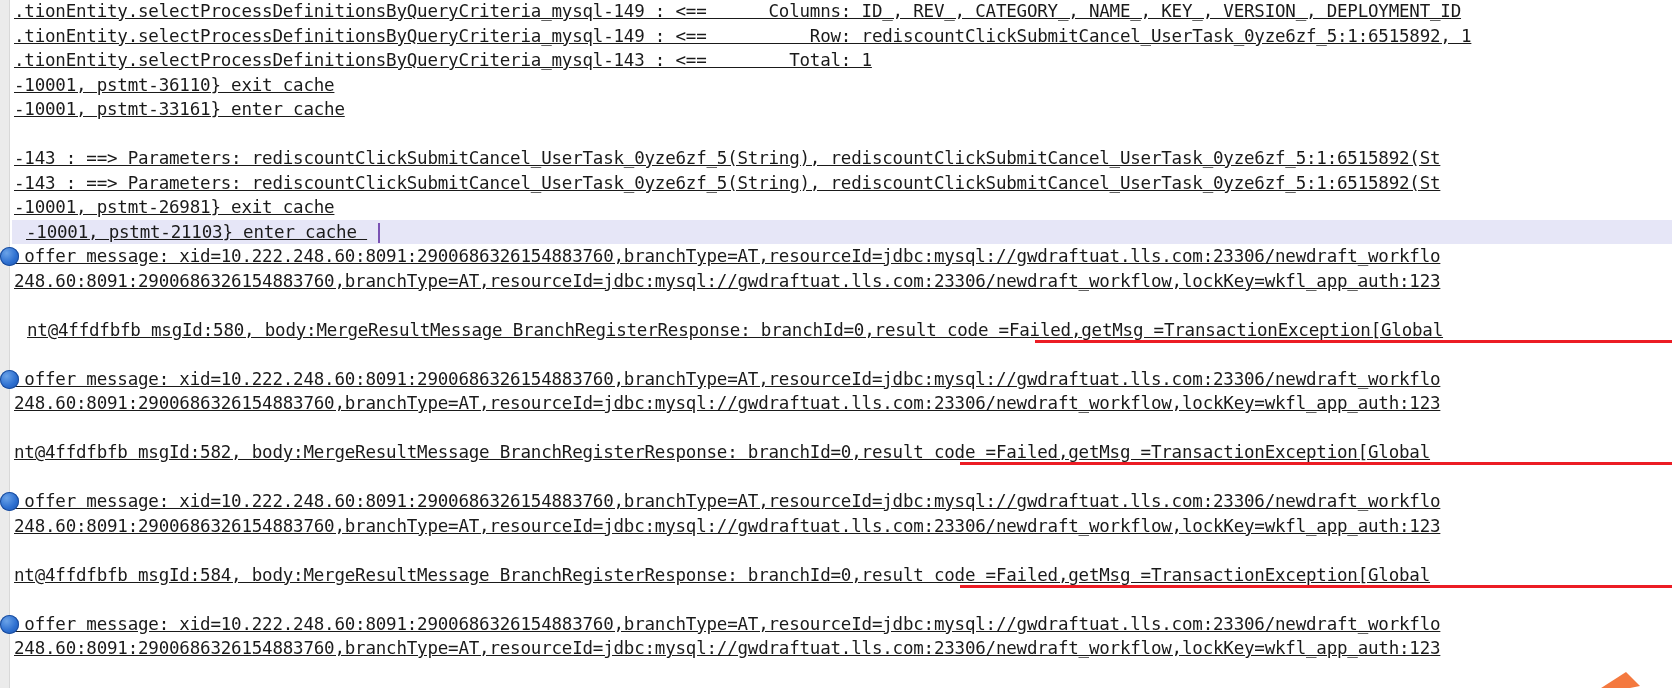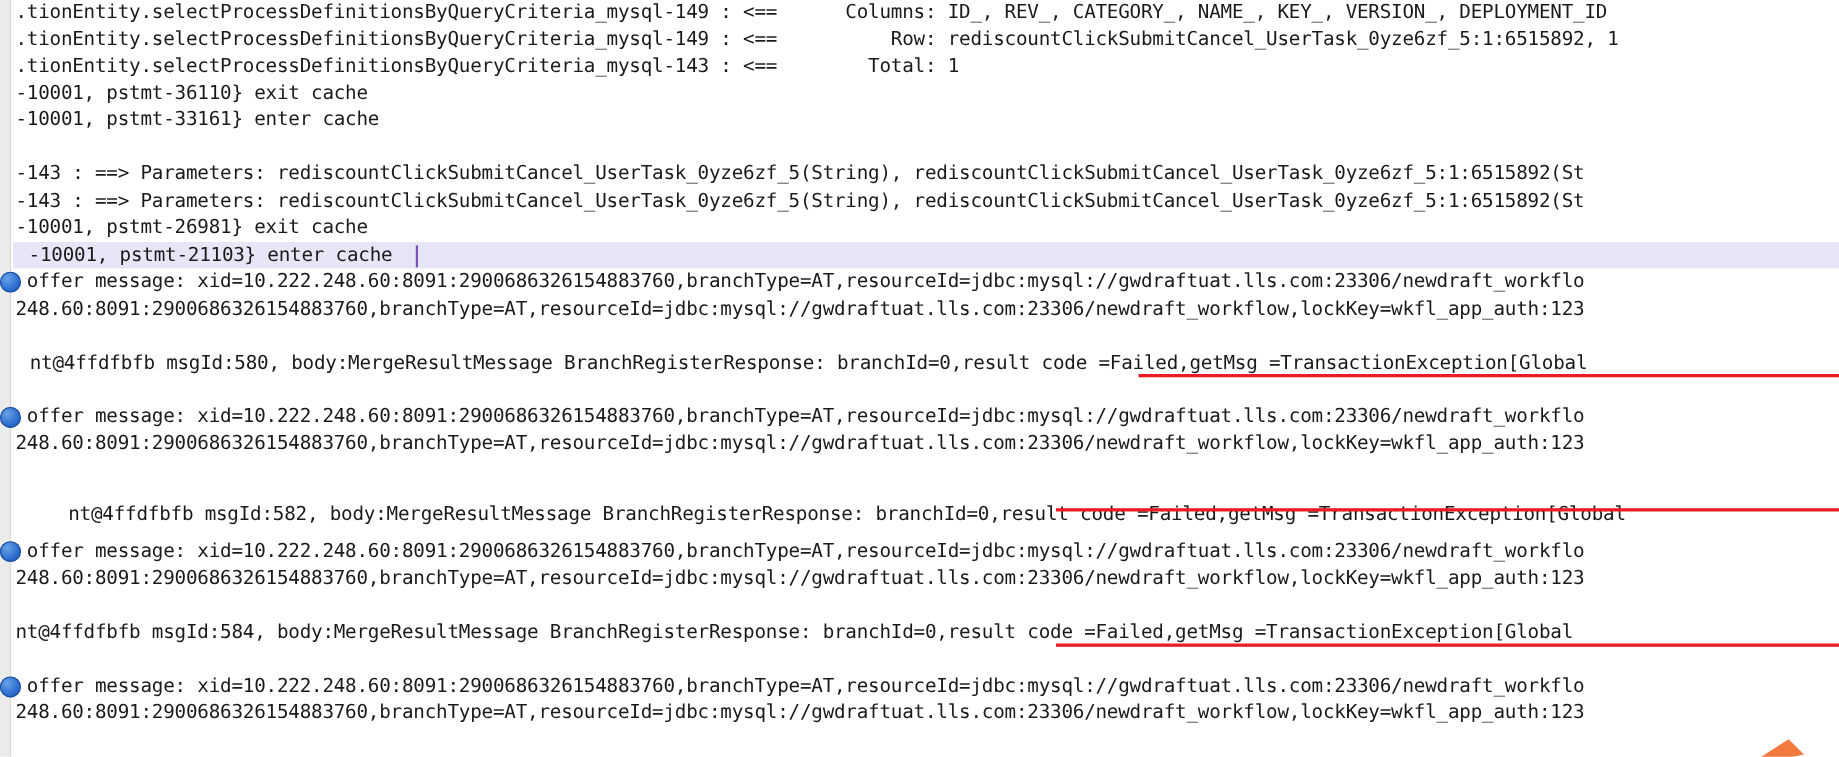--- a/index.html
+++ b/index.html
@@ -53,20 +53,21 @@
     line-height: 24.5px;
     height: 24.5px;
     letter-spacing: -0.2px;
     color: #1a1a1a;
     z-index: 2;
   }
 
   .line .txt {
     display: inline-block;
     padding-left: 14px;
+    text-decoration: underline;
   }
 
   
   .line.highlight {
     background: #e6e6f7;
     width: 1672px;
     z-index: 1;
     margin-left: 12px;
   }
 
@@ -123,21 +124,21 @@
       <div class="line" style="top: 195px;"><span class="txt">-10001, pstmt-26981} exit cache</span></div>
       <div class="line highlight" style="top: 219.5px;"><span class="txt">-10001, pstmt-21103} enter cache </span></div>
       <div class="line" style="top: 244px;"><span class="txt"> offer message: xid=10.222.248.60:8091:2900686326154883760,branchType=AT,resourceId=jdbc:mysql://gwdraftuat.lls.com:23306/newdraft_workflo</span></div>
       <div class="line" style="top: 268.5px;"><span class="txt">248.60:8091:2900686326154883760,branchType=AT,resourceId=jdbc:mysql://gwdraftuat.lls.com:23306/newdraft_workflow,lockKey=wkfl_app_auth:123</span></div>
       <div class="line" style="top: 293px;"><span class="txt"></span></div>
       <div class="line" style="top: 317.5px; margin-left: 13px;"><span class="txt">nt@4ffdfbfb msgId:580, body:MergeResultMessage BranchRegisterResponse: branchId=0,result code =Failed,getMsg =TransactionException[Global</span></div>
       <div class="line" style="top: 342px;"><span class="txt"></span></div>
       <div class="line" style="top: 366.5px;"><span class="txt"> offer message: xid=10.222.248.60:8091:2900686326154883760,branchType=AT,resourceId=jdbc:mysql://gwdraftuat.lls.com:23306/newdraft_workflo</span></div>
       <div class="line" style="top: 391px;"><span class="txt">248.60:8091:2900686326154883760,branchType=AT,resourceId=jdbc:mysql://gwdraftuat.lls.com:23306/newdraft_workflow,lockKey=wkfl_app_auth:123</span></div>
       <div class="line" style="top: 415.5px;"><span class="txt"></span></div>
-      <div class="line" style="top: 456px; margin-left: 48px;"><span class="txt">nt@4ffdfbfb msgId:582, body:MergeResultMessage BranchRegisterResponse: branchId=0,result code =Failed,getMsg =TransactionException[Global</span></div>
+      <div class="line" style="top: 440px;"><span class="txt">nt@4ffdfbfb msgId:582, body:MergeResultMessage BranchRegisterResponse: branchId=0,result code =Failed,getMsg =TransactionException[Global</span></div>
       <div class="line" style="top: 464.5px;"><span class="txt"></span></div>
       <div class="line" style="top: 489px;"><span class="txt"> offer message: xid=10.222.248.60:8091:2900686326154883760,branchType=AT,resourceId=jdbc:mysql://gwdraftuat.lls.com:23306/newdraft_workflo</span></div>
       <div class="line" style="top: 513.5px;"><span class="txt">248.60:8091:2900686326154883760,branchType=AT,resourceId=jdbc:mysql://gwdraftuat.lls.com:23306/newdraft_workflow,lockKey=wkfl_app_auth:123</span></div>
       <div class="line" style="top: 538px;"><span class="txt"></span></div>
       <div class="line" style="top: 562.5px; text-align: right;"><span class="txt">nt@4ffdfbfb msgId:584, body:MergeResultMessage BranchRegisterResponse: branchId=0,result code =Failed,getMsg =TransactionException[Global</span></div>
       <div class="line" style="top: 587px;"><span class="txt"></span></div>
       <div class="line" style="top: 611.5px;"><span class="txt"> offer message: xid=10.222.248.60:8091:2900686326154883760,branchType=AT,resourceId=jdbc:mysql://gwdraftuat.lls.com:23306/newdraft_workflo</span></div>
       <div class="line" style="top: 636px;"><span class="txt">248.60:8091:2900686326154883760,branchType=AT,resourceId=jdbc:mysql://gwdraftuat.lls.com:23306/newdraft_workflow,lockKey=wkfl_app_auth:123</span></div>
       <div class="line" style="top: 660.5px;"><span class="txt"></span></div>
       <div class="line" style="top: 685px;"><span class="txt">nt@4ffdfbfb msgId:586, body:MergeResultMessage BranchRegisterResponse: branchId=0,result code =Failed,getMsg =TransactionException[Global</span></div>

